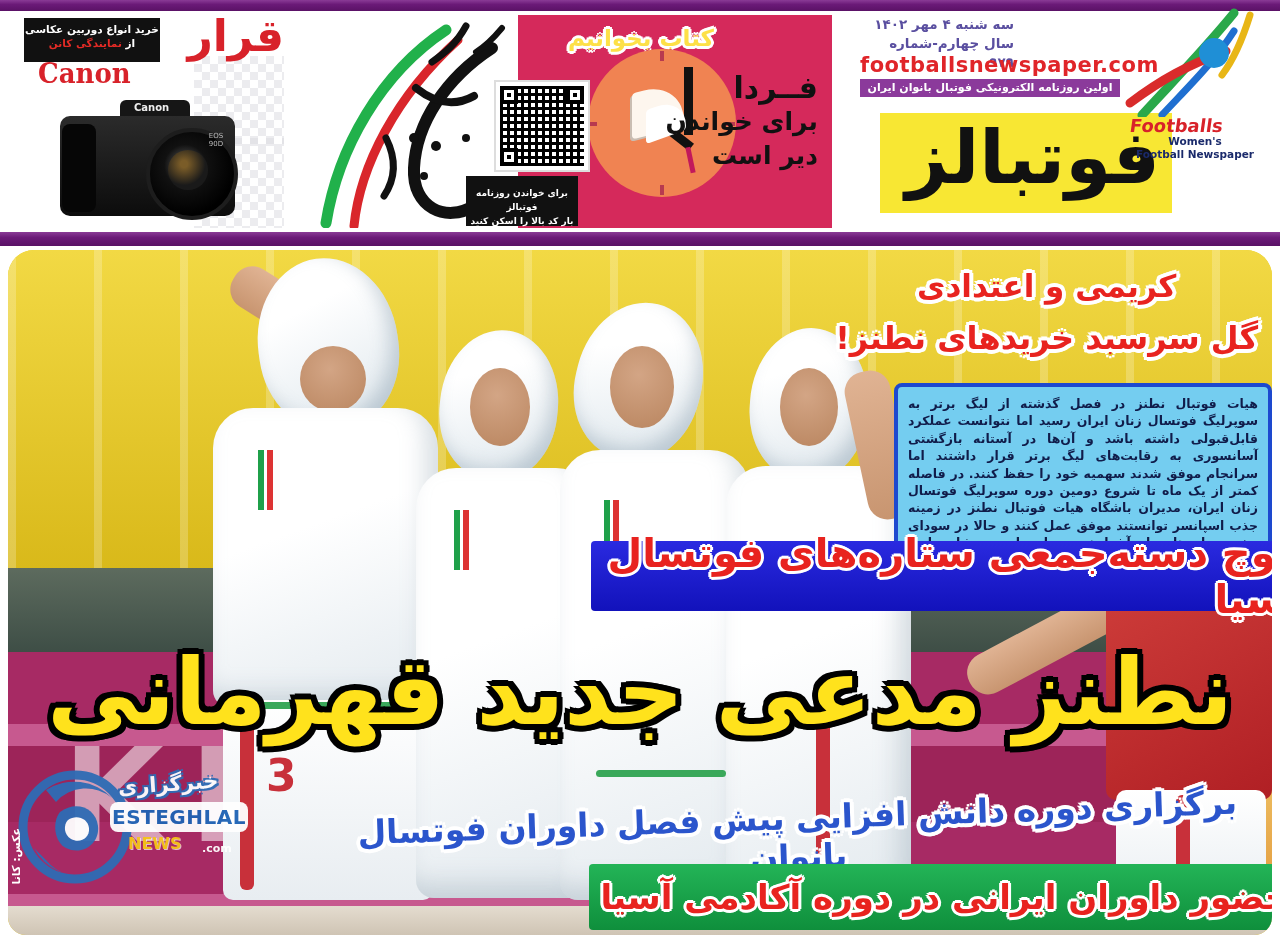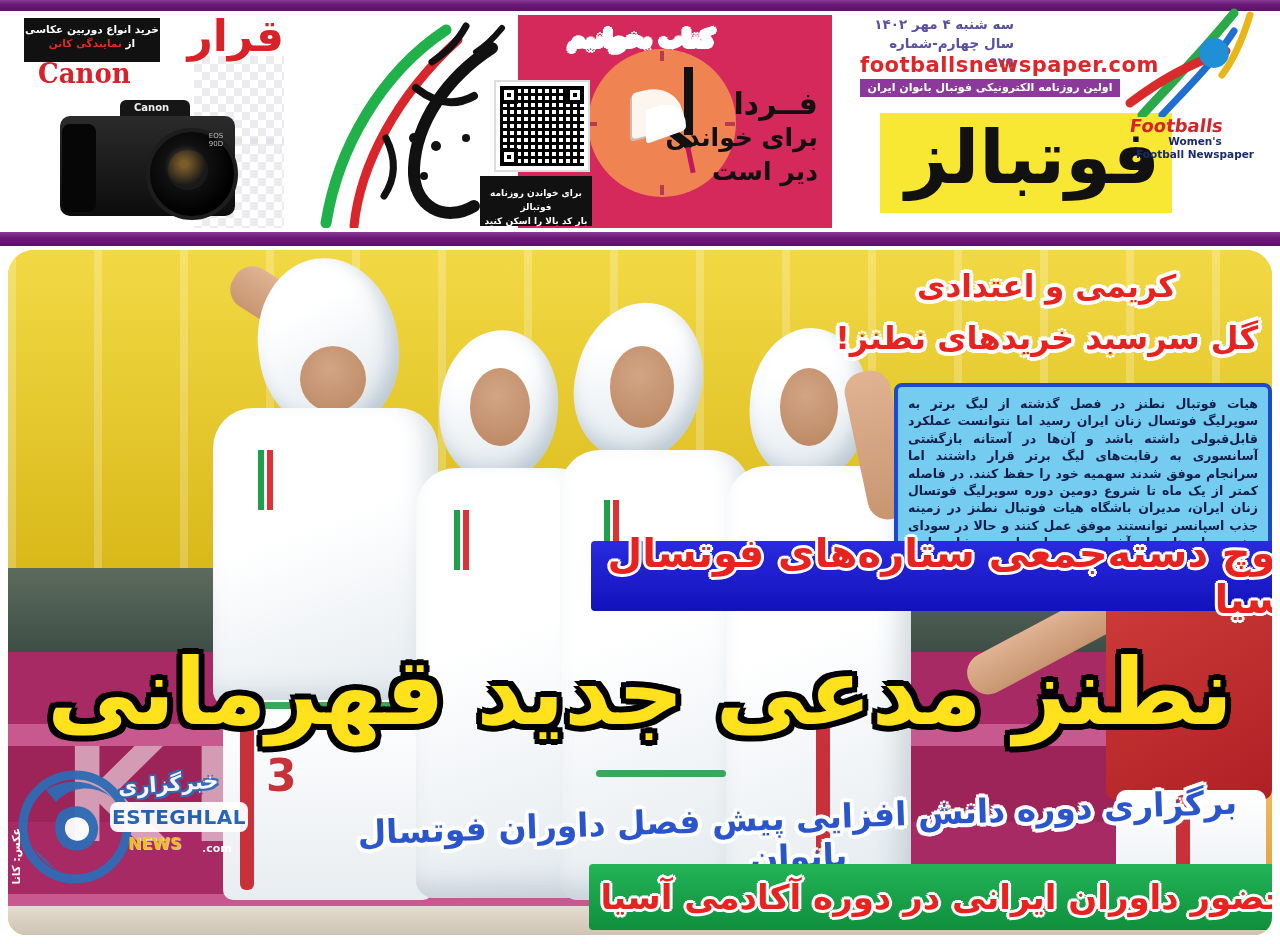--- a/index.html
+++ b/index.html
@@ -29,32 +29,32 @@
   .cam-lens-in{position:absolute;left:118px;top:56px;width:40px;height:40px;border-radius:50%;background:radial-gradient(circle at 40% 35%,#7a5c28 10%,#1a1a1a 60%);}
   .cam-brand{position:absolute;left:84px;top:8px;color:#eee;font-size:10px;font-weight:bold;z-index:2;}
   .cam-model{position:absolute;left:152px;top:38px;color:#bbb;font-size:7px;z-index:2;text-align:center;line-height:8px;width:28px;}
   
   .callig{left:296px;top:18px;width:220px;height:210px;}
   
   .qr-wrap{left:494px;top:80px;width:96px;height:92px;background:#fff;border:2px solid #ddd;padding:4px;box-sizing:border-box;z-index:4;}
   .qr{position:relative;width:100%;height:100%;background:repeating-linear-gradient(0deg,#000 0 3px,transparent 3px 7px),repeating-linear-gradient(90deg,#000 0 3px,#fff 3px 7px);}
   .qr-eye{position:absolute;width:18px;height:18px;border:4px solid #000;background:#fff;box-sizing:border-box;}
   .qr-eye::after{content:"";position:absolute;left:3px;top:3px;width:4px;height:4px;background:#000;}
-  .qr-caption{left:480px;top:176px;width:112px;height:50px;background:#111;color:#fff;font-size:9px;font-weight:bold;text-align:center;line-height:14px;padding-top:10px;box-sizing:border-box;z-index:4;}
+  .qr-caption{left:466px;top:176px;width:112px;height:50px;background:#111;color:#fff;font-size:9px;font-weight:bold;text-align:center;line-height:14px;padding-top:10px;box-sizing:border-box;z-index:4;}
   
   .book-ad{left:518px;top:15px;width:314px;height:213px;background:#d5295b;overflow:hidden;}
-  .book-title{position:absolute;right:118px;top:10px;font-size:23px;font-weight:900;color:#ffffff;}
+  .book-title{position:absolute;right:118px;top:10px;font-size:23px;font-weight:900;color:#fde047;}
   .clock{position:absolute;left:70px;top:34px;width:148px;height:148px;border-radius:50%;background:#f08352;}
   .tick{position:absolute;width:4px;height:10px;background:#b83a4f;left:72px;top:2px;}
   .hand-up{position:absolute;left:96px;top:18px;width:9px;height:68px;background:#111;}
   .hand-diag{position:absolute;left:46px;top:74px;width:64px;height:9px;background:#111;transform:rotate(38deg);}
   .bookpg{position:absolute;left:44px;top:38px;width:52px;height:46px;background:#fdf6ee;border-radius:4px 40px 4px 4px;transform:skewY(-14deg);box-shadow:-2px 2px 0 #c9bdb2;}
   .bookpg2{position:absolute;left:58px;top:54px;width:40px;height:34px;background:#fff;border-radius:4px 30px 4px 4px;transform:skewY(-20deg);}
   .ribbon{position:absolute;left:100px;top:98px;width:5px;height:26px;background:#c2185b;transform:rotate(-12deg);}
-  .book-slogan{position:absolute;right:14px;top:72px;text-align:right;color:#111;font-weight:900;line-height:34px;}
+  .book-slogan{position:absolute;right:14px;top:56px;text-align:right;color:#111;font-weight:900;line-height:34px;}
   .book-slogan .l1{font-size:30px;letter-spacing:6px;}
   .book-slogan .l2,.book-slogan .l3{font-size:25px;}
   
   .masthead{left:860px;top:15px;width:412px;height:215px;}
   .mh-date{position:absolute;right:258px;top:0;width:152px;font-size:13.5px;font-weight:bold;color:#5a4fa0;text-align:right;line-height:19px;}
   .mh-site{position:absolute;left:0;top:38px;font-size:21px;font-weight:900;color:#e02529;letter-spacing:.5px;}
   .mh-tagline{position:absolute;left:0;top:64px;width:260px;height:18px;background:#8b3a9b;color:#fff;font-size:11px;font-weight:bold;text-align:center;line-height:18px;}
   .mh-strip{position:absolute;left:20px;top:98px;width:292px;height:100px;background:#f8e733;}
   .mh-title{position:absolute;left:0;top:88px;width:300px;font-size:74px;font-weight:900;color:#111;line-height:108px;}
   .mh-logo{position:absolute;left:262px;top:-8px;width:150px;height:220px;}

